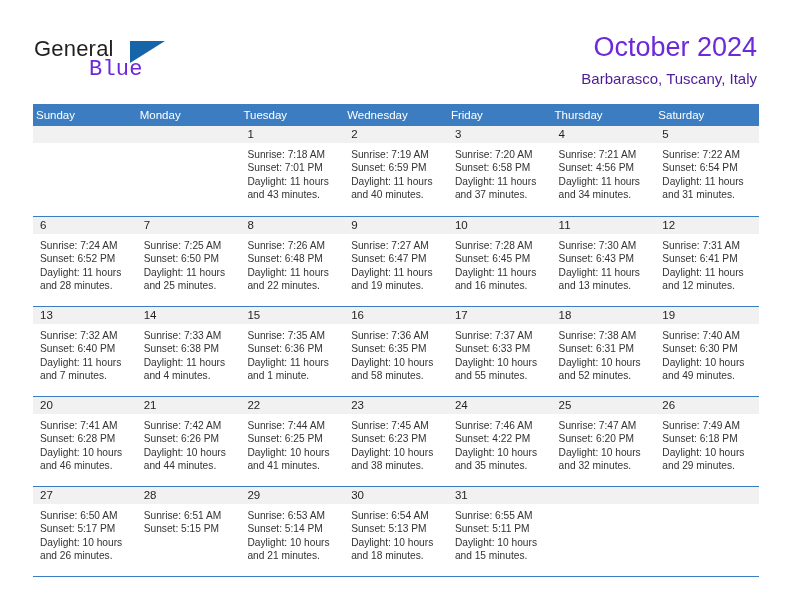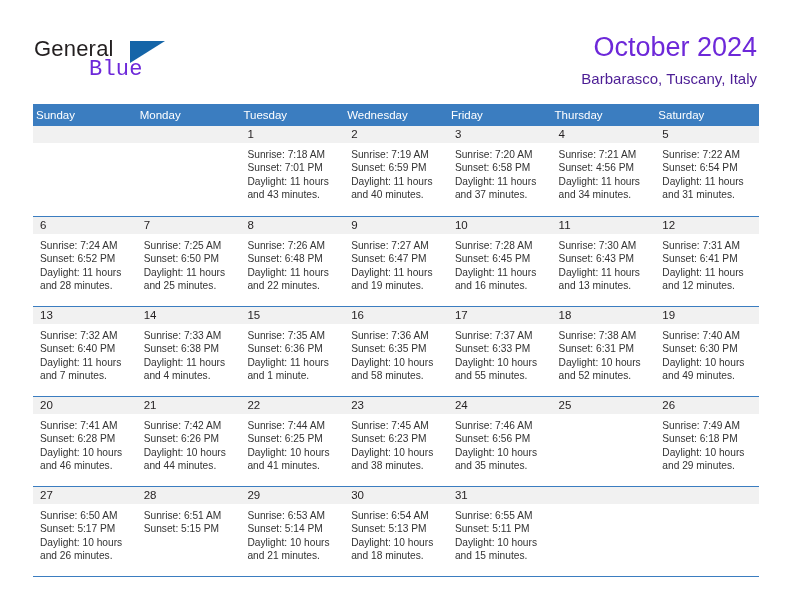--- a/index.html
+++ b/index.html
@@ -443,27 +443,32 @@
               <div class="dayline">Sunset: 6:23 PM</div>
               <div class="dayline wrap">Daylight: 10 hours and 38 minutes.</div>
             </div>
           </div>
           <div class="daycell">
             <div class="daynum-band">
               <span class="daynum">24</span>
             </div>
             <div class="daybody">
               <div class="dayline">Sunrise: 7:46 AM</div>
-              <div class="dayline">Sunset: 6:56 PM</div>
+              <div class="dayline">Sunset: 4:22 PM</div>
               <div class="dayline wrap">Daylight: 10 hours and 35 minutes.</div>
             </div>
           </div>
           <div class="daycell">
             <div class="daynum-band">
               <span class="daynum">25</span>
+            </div>
+            <div class="daybody">
+              <div class="dayline">Sunrise: 7:47 AM</div>
+              <div class="dayline">Sunset: 6:20 PM</div>
+              <div class="dayline wrap">Daylight: 10 hours and 32 minutes.</div>
             </div>
           </div>
           <div class="daycell">
             <div class="daynum-band">
               <span class="daynum">26</span>
             </div>
             <div class="daybody">
               <div class="dayline">Sunrise: 7:49 AM</div>
               <div class="dayline">Sunset: 6:18 PM</div>
               <div class="dayline wrap">Daylight: 10 hours and 29 minutes.</div>

